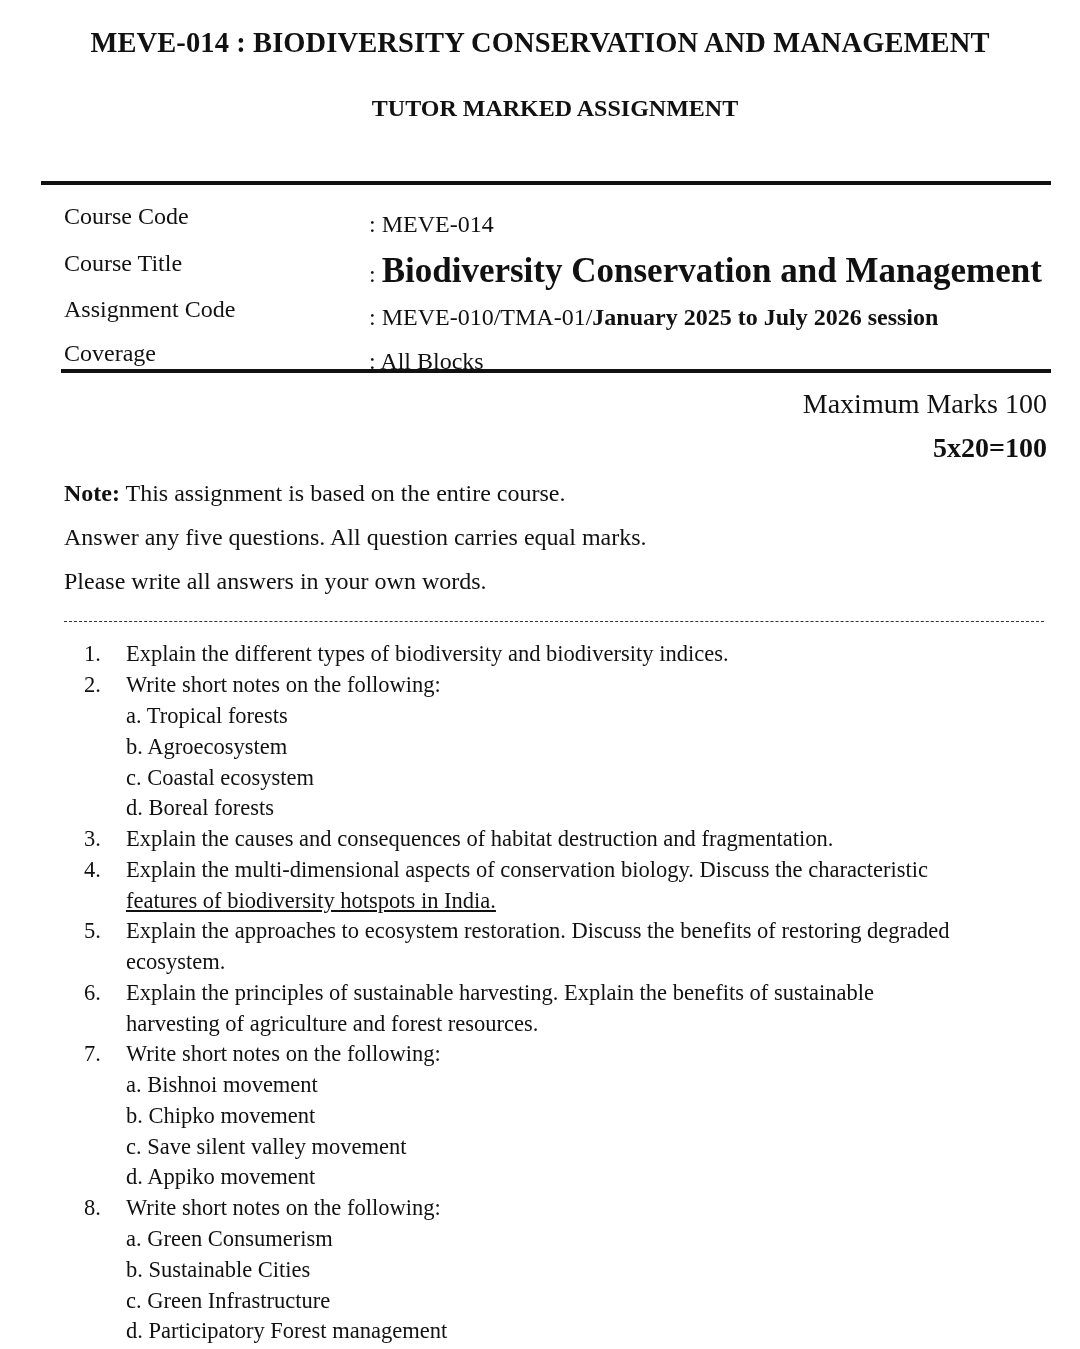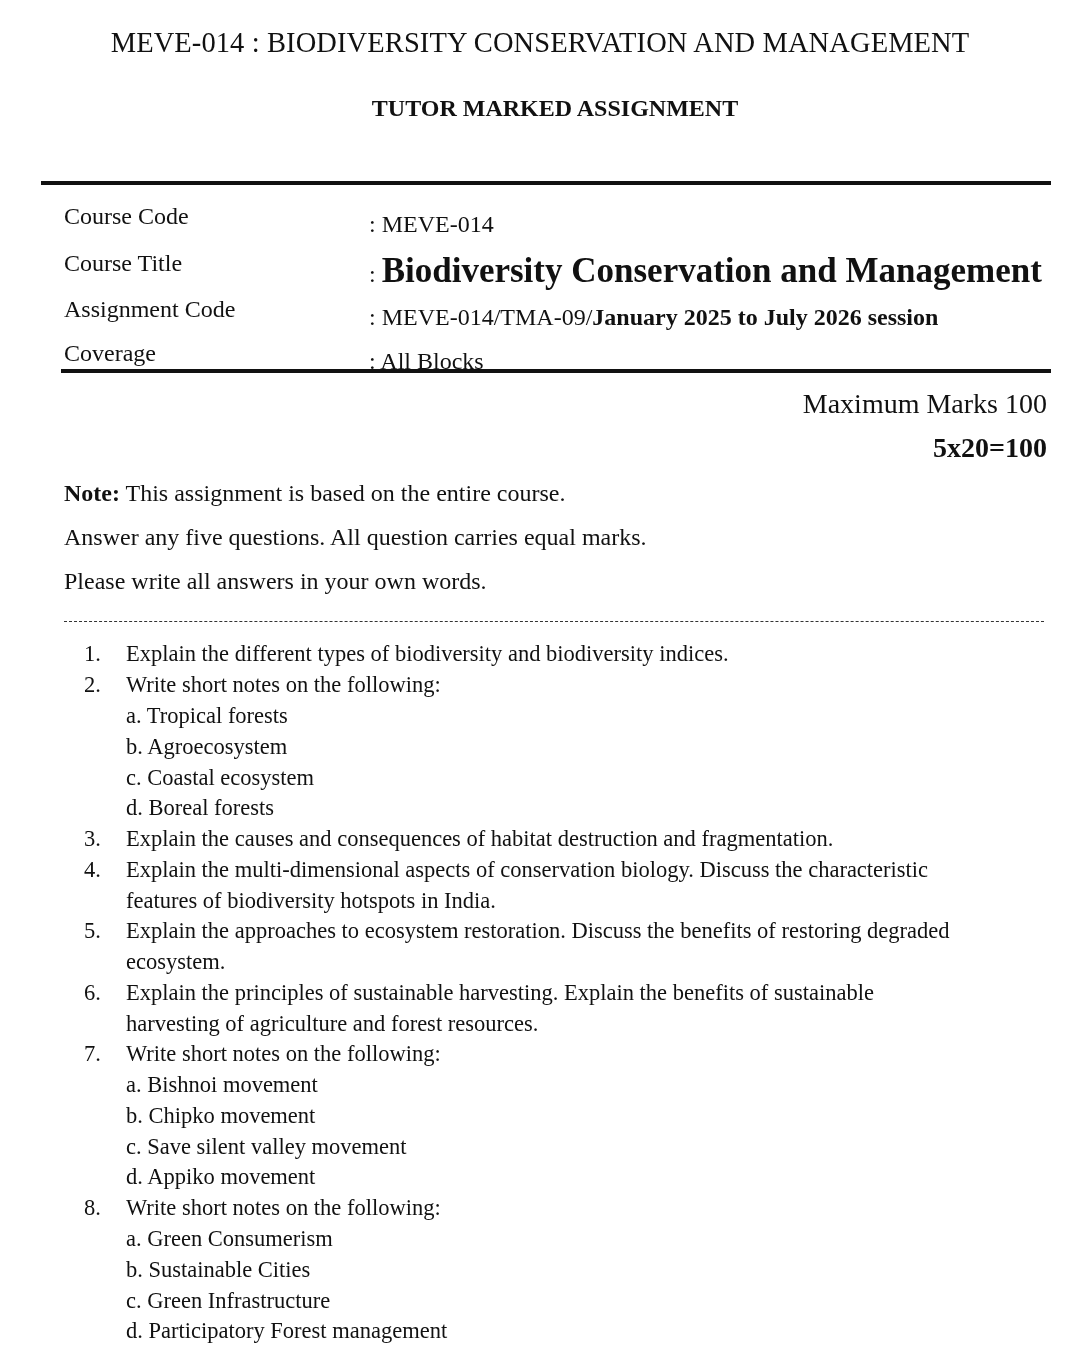--- a/index.html
+++ b/index.html
@@ -2,21 +2,21 @@
 <html><head>
 <meta charset="utf-8">
 <style>
   html, body { margin: 0; padding: 0; background: #ffffff; }
   body {
     width: 1080px; height: 1349px; overflow: hidden; position: relative;
     font-family: "Liberation Serif", "DejaVu Serif", serif; color: #111111;
   }
   .title {
     position: absolute; left: 0; width: 1080px; top: 24px; text-align: center;
-    font-weight: normal; font-size: 28.5px; letter-spacing: 0.1px; line-height: 38px;
+    font-weight: bold; font-size: 28.5px; letter-spacing: 0.1px; line-height: 38px;
   }
   .subtitle {
     position: absolute; left: 0; width: 1110px; top: 92px; text-align: center;
     font-weight: bold; font-size: 24px; line-height: 32px;
   }
   .rule-top { position: absolute; left: 41px; width: 1010px; top: 181px; height: 4px; background: #111; }
   .rule-bottom { position: absolute; left: 61px; width: 990px; top: 369px; height: 4px; background: #111; }
   .meta-row { position: absolute; left: 64px; height: 34px; font-size: 24px; line-height: 34px; white-space: nowrap; }
   .meta-label { position: absolute; left: 0; top: 0; }
   .meta-value { position: absolute; left: 305px; top: 8px; }
@@ -46,21 +46,21 @@
 <div class="meta-row" style="top:199px;">
   <span class="meta-label">Course Code</span>
   <span class="meta-value">: MEVE-014</span>
 </div>
 <div class="meta-row" style="top:246px;">
   <span class="meta-label">Course Title</span>
   <span class="meta-value big"><span>: </span><b>Biodiversity Conservation and Management</b></span>
 </div>
 <div class="meta-row" style="top:292px;">
   <span class="meta-label">Assignment Code</span>
-  <span class="meta-value"><span>: MEVE-014/TMA-09/</span><b>January 2025 to July 2026 session</b></span>
+  <span class="meta-value"><span>: MEVE-010/TMA-01/</span><b>January 2025 to July 2026 session</b></span>
 </div>
 <div class="meta-row" style="top:336px;">
   <span class="meta-label">Coverage</span>
   <span class="meta-value">: All Blocks</span>
 </div>
 
 <div class="rule-bottom"></div>
 
 <div class="marks" style="top:388px;">Maximum Marks 100</div>
 <div class="marks bold" style="top:432px;">5x20=100</div>
@@ -87,21 +87,21 @@
 
 <div class="q" style="top:823px;">
   <span class="q-num">3.</span>
   <span class="q-text">Explain the causes and consequences of habitat destruction and fragmentation.</span>
 </div>
 
 <div class="q" style="top:854px;">
   <span class="q-num">4.</span>
   <span class="q-text">Explain the multi-dimensional aspects of conservation biology. Discuss the characteristic</span>
 </div>
-<div class="sub" style="top:885px;">features of biodiversity hotspots in India.</div>
+<div class="sub" style="top:885px;text-decoration:underline;">features of biodiversity hotspots in India.</div>
 
 <div class="q" style="top:915px;">
   <span class="q-num">5.</span>
   <span class="q-text">Explain the approaches to ecosystem restoration. Discuss the benefits of restoring degraded</span>
 </div>
 <div class="sub" style="top:946px;">ecosystem.</div>
 
 <div class="q" style="top:977px;">
   <span class="q-num">6.</span>
   <span class="q-text">Explain the principles of sustainable harvesting. Explain the benefits of sustainable</span>

